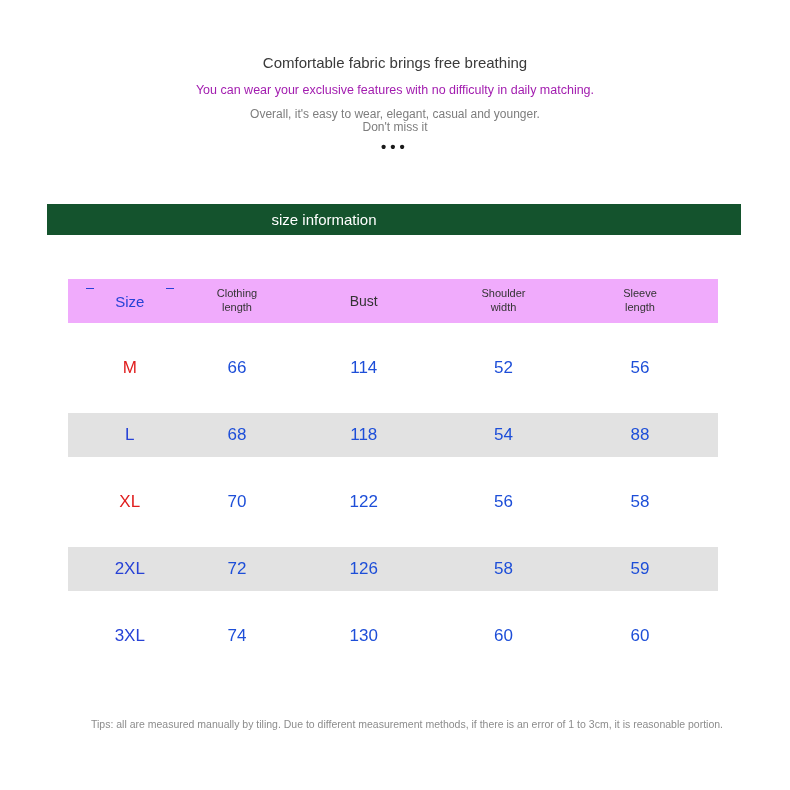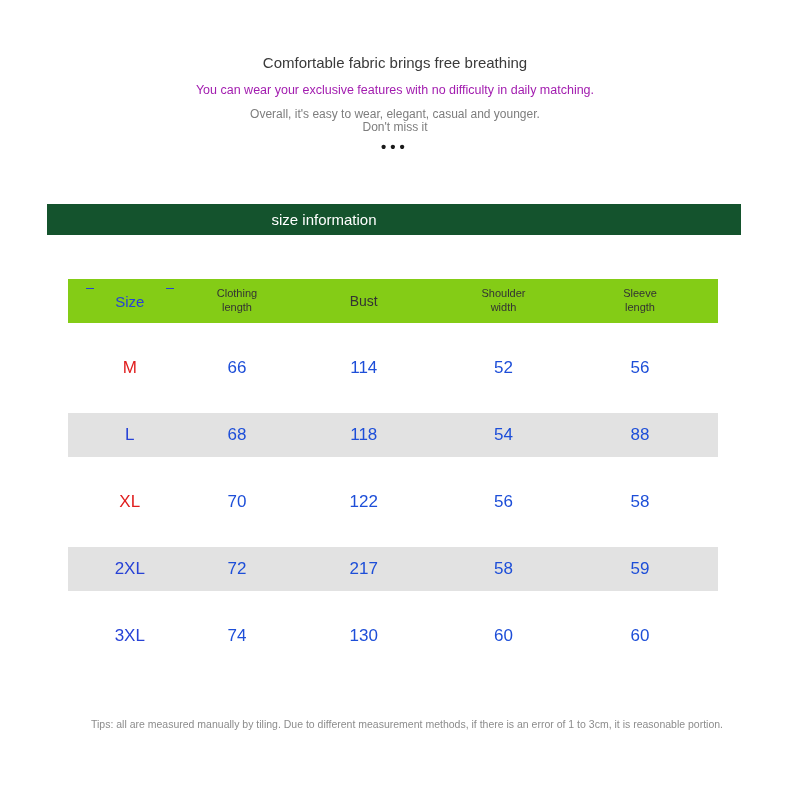--- a/index.html
+++ b/index.html
@@ -62,21 +62,21 @@
     height:44px;
     text-align:center;
     vertical-align:middle;
   }
   table.size-table col.c1 { width:19%; }
   table.size-table col.c2 { width:14%; }
   table.size-table col.c3 { width:25%; }
   table.size-table col.c4 { width:18%; }
   table.size-table col.c5 { width:24%; }
 
-  thead th { background:#84cc16; font-weight:normal; }
+  thead th { background:#f0abfc; font-weight:normal; }
   thead th.small-head { font-size:11px; color:#333; white-space:pre-line; line-height:1.25; }
   thead th.bust-head  { font-size:14px; color:#333; }
   thead th.size-head  { font-size:15px; position:relative; }
   thead th.size-head .mark {
     position:absolute; top:9px; display:inline-block;
     width:8px; border-top:1.5px solid currentColor;
   }
   thead th.size-head .mark-l { left:18px; }
   thead th.size-head .mark-r { right:18px; }
 
@@ -149,21 +149,21 @@
           <tr>
             <td class="size-cell" style="color: rgb(224, 30, 30);">XL</td>
             <td>70</td>
             <td>122</td>
             <td>56</td>
             <td>58</td>
           </tr>
           <tr>
             <td class="size-cell" style="color: rgb(39, 66, 214);">2XL</td>
             <td>72</td>
-            <td>217</td>
+            <td>126</td>
             <td>58</td>
             <td>59</td>
           </tr>
           <tr>
             <td class="size-cell" style="color: rgb(39, 66, 214);">3XL</td>
             <td>74</td>
             <td>130</td>
             <td>60</td>
             <td>60</td>
           </tr>

